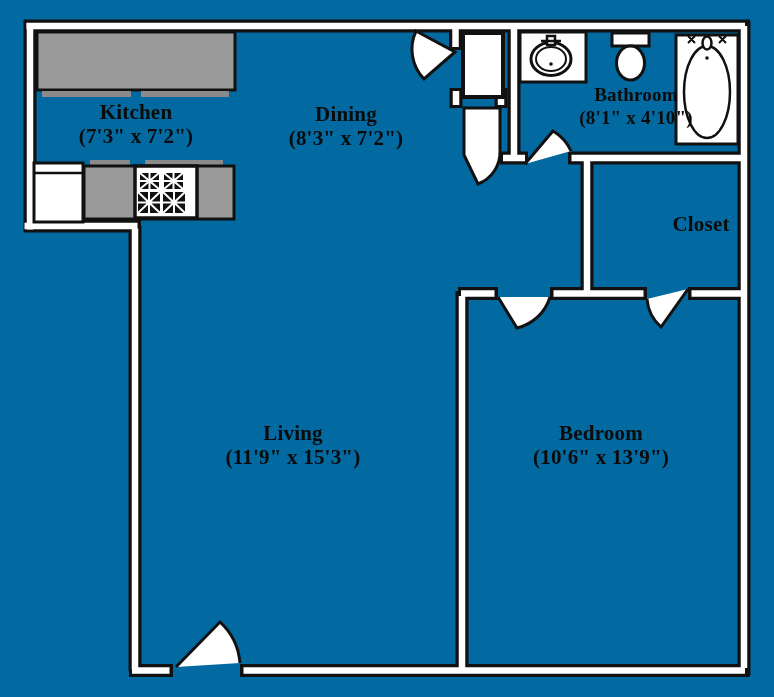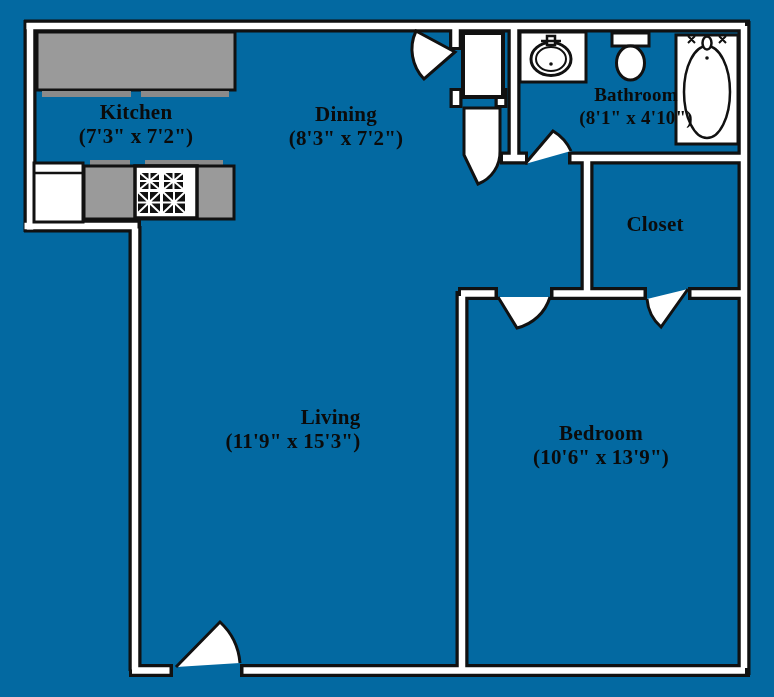--- a/index.html
+++ b/index.html
@@ -157,25 +157,25 @@
   <div class="room-label" style="left:338px;top:126px;margin-left:8px;">
     <div>Dining</div>
     <div>(8'3" x 7'2")</div>
   </div>
 
   <div class="room-label small" style="left:604px;top:106px;">
     <div>Bathroom</div>
     <div>(8'1" x 4'10")</div>
   </div>
 
-  <div class="room-label" style="left:655px;top:224px;text-align:center;">
+  <div class="room-label" style="left:701px;top:224px;text-align:center;">
     <div>Closet</div>
   </div>
 
-  <div class="room-label" style="left:293px;top:429px;text-align:right;">
+  <div class="room-label" style="left:293px;top:445px;">
     <div>Living</div>
     <div>(11'9" x 15'3")</div>
   </div>
 
   <div class="room-label" style="left:601px;top:417px;margin-top:28px;">
     <div>Bedroom</div>
     <div>(10'6" x 13'9")</div>
   </div>
 </div>
 

